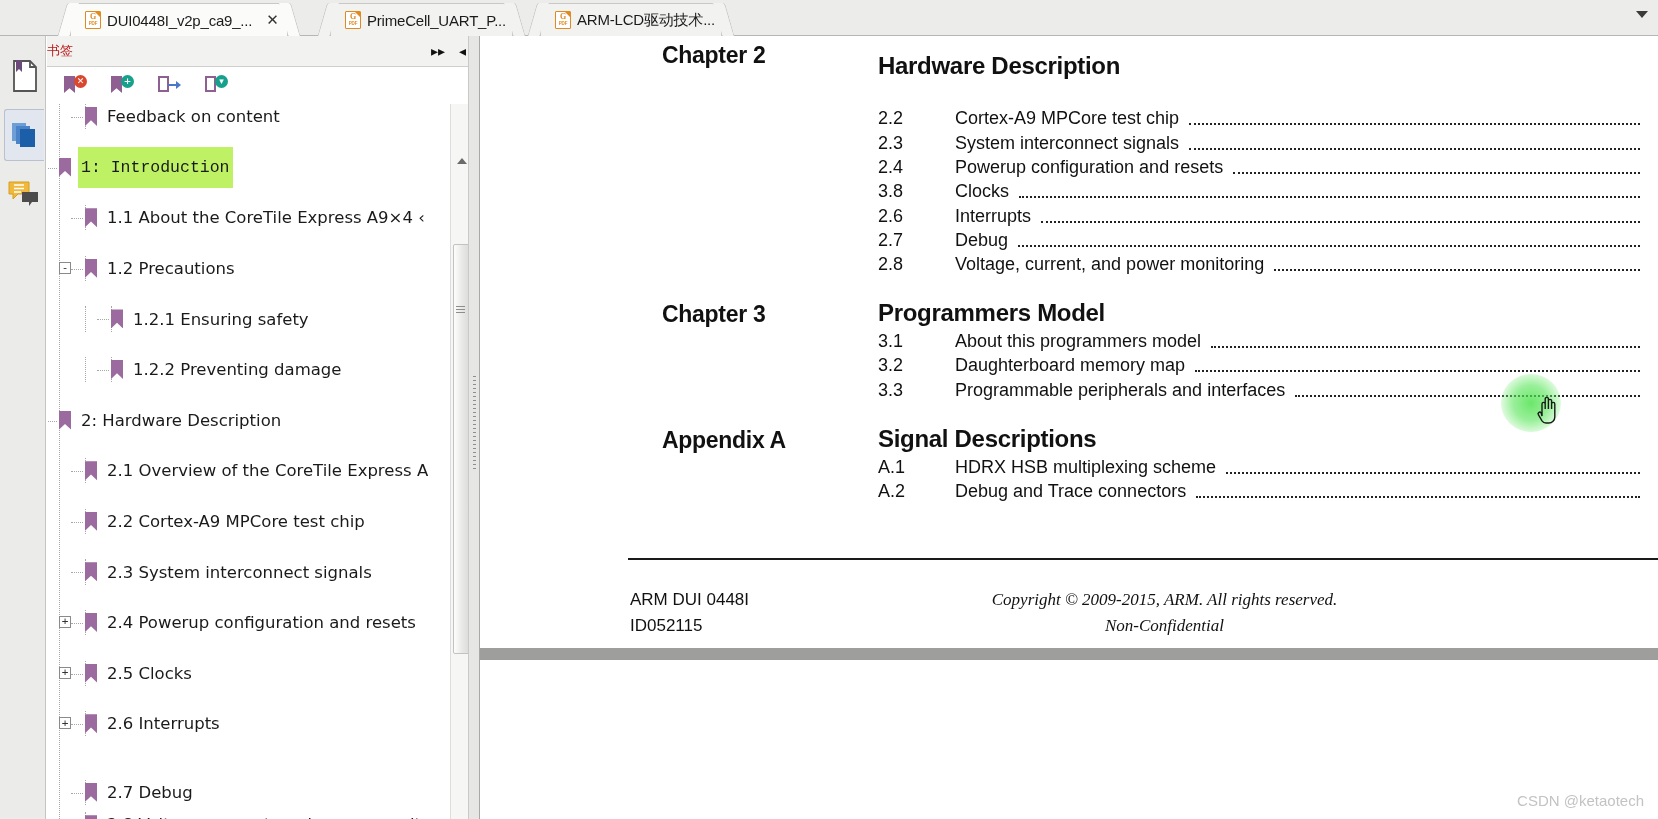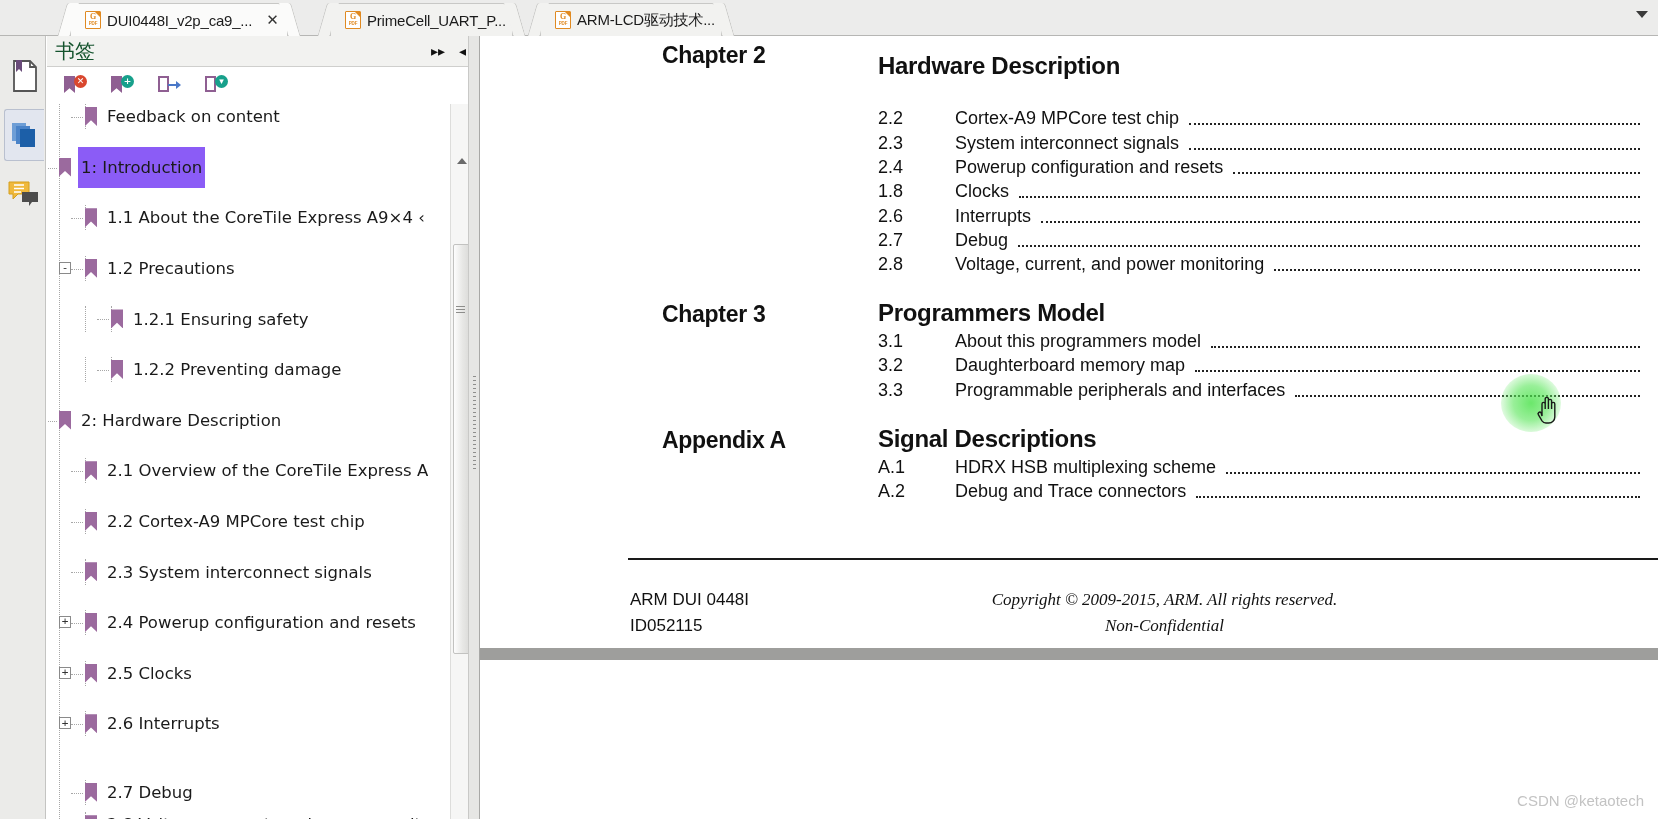--- a/index.html
+++ b/index.html
@@ -108,21 +108,21 @@
     position: absolute; left: 47px; top: 36px; width: 425px; height: 783px;
     background: #ffffff;
   }
   #panel-header {
     position: absolute; left: 0; top: 0; width: 425px; height: 31px;
     background: #f2f2f0;
     border-bottom: 1px solid #cfcfcd;
     display: flex; align-items: center;
   }
   #panel-title {
-    margin-left: 8px; font-size: 20px; color: #14532d;
+    margin-left: 0; font-size: 13px; color: #b91c1c;
     font-family: "DejaVu Sans", sans-serif;
   }
   #panel-hdr-btns {
     position: absolute; right: 6px; top: 6px;
     display: flex; align-items: center; gap: 14px;
   }
   .hdr-glyph { font-size: 14px; color: #111; line-height: 18px;
     font-family: "DejaVu Sans", sans-serif; }
 
   #panel-toolbar {
@@ -191,21 +191,21 @@
   }
   .dots {
     position: absolute; height: 1px; border-top: 1px dotted #a7a7a7;
   }
   .bmflag {
     position: absolute; width: 12px; height: 19px;
     background: #9b6a9e;
     clip-path: polygon(0 0, 100% 0, 100% 100%, 50% 70%, 0 100%);
   }
   .rowlabel { position: absolute; }
-  .rowlabel.sel { background: #8b5cf6; padding: 11px 3px; margin-left: -3px; }
+  .rowlabel.sel { background: #bef264; padding: 11px 3px; margin-left: -3px; font-family: Liberation Mono, monospace; }
 
   
   #panel-sb {
     position: absolute; right: 0; top: 68px; width: 22px; height: 715px;
     background: #f6f6f5; border-left: 1px solid #dddddb;
   }
   #sb-up {
     position: absolute; left: 0; top: 46px; width: 22px; height: 22px;
     display: flex; align-items: center; justify-content: center;
   }
@@ -520,21 +520,21 @@
           <span class="toc-n">2.3</span>
           <span class="toc-t">System interconnect signals</span>
           <span class="toc-leader" style="left: 709.109px; width: 450.891px;"></span>
         </div>
         <div class="toc-row" style="top: 120.9px;">
           <span class="toc-n">2.4</span>
           <span class="toc-t">Powerup configuration and resets</span>
           <span class="toc-leader" style="left: 753.172px; width: 406.828px;"></span>
         </div>
         <div class="toc-row" style="top: 145.2px;">
-          <span class="toc-n">1.8</span>
+          <span class="toc-n">3.8</span>
           <span class="toc-t">Clocks</span>
           <span class="toc-leader" style="left: 539.016px; width: 620.984px;"></span>
         </div>
         <div class="toc-row" style="top: 169.5px;">
           <span class="toc-n">2.6</span>
           <span class="toc-t">Interrupts</span>
           <span class="toc-leader" style="left: 561.047px; width: 598.953px;"></span>
         </div>
         <div class="toc-row" style="top: 193.8px;">
           <span class="toc-n">2.7</span>

